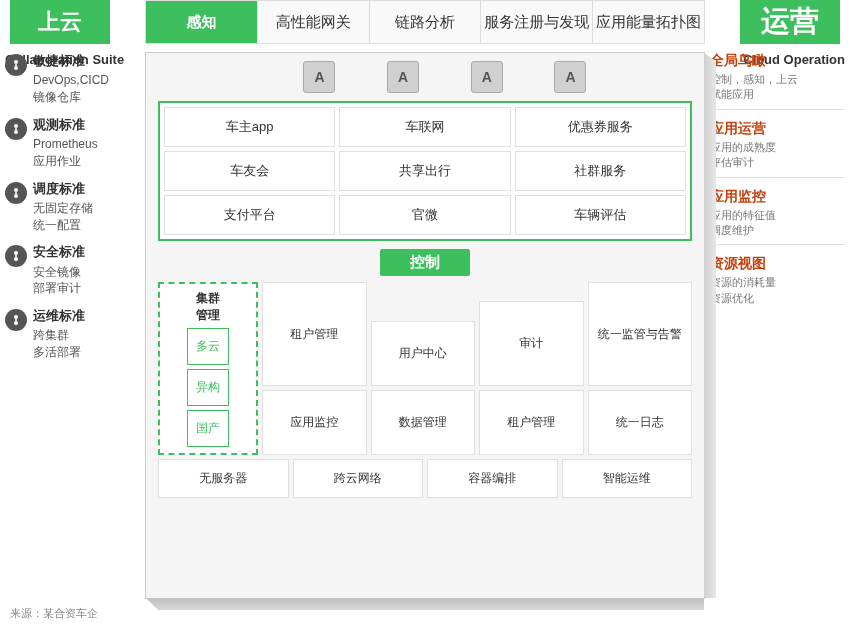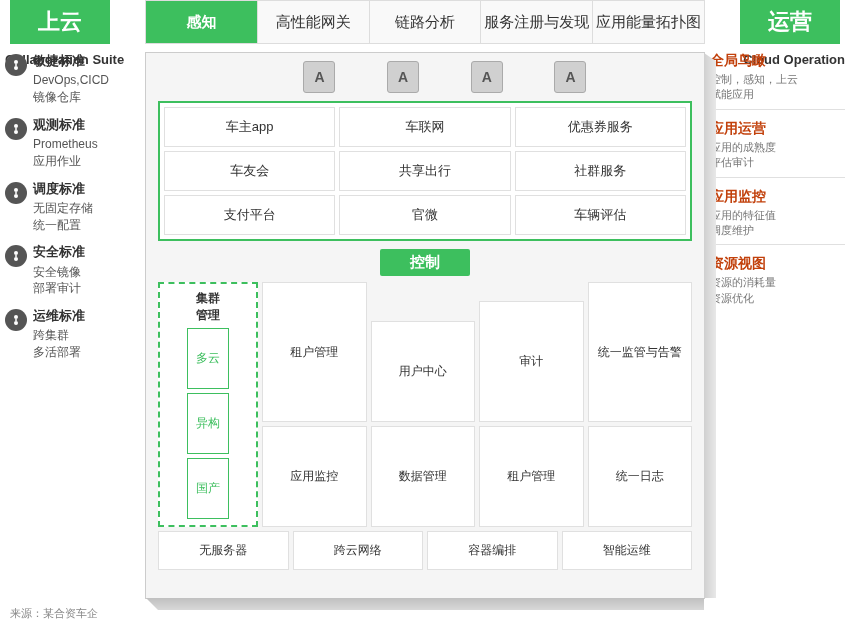--- a/index.html
+++ b/index.html
@@ -79,21 +79,21 @@
       width: 145px;
       height: 100%;
     }
     .yun-ying-btn {
       position: absolute;
       top: 0; right: 0;
       width: 100px;
       height: 44px;
       background: #3dbf5e;
       color: #fff;
-      font-size: 22px;
+      font-size: 29px;
       font-weight: bold;
       display: flex;
       align-items: center;
       justify-content: center;
       margin-right: 10px;
     }
     .cloud-op {
       position: absolute;
       top: 52px; right: 5px;
       font-size: 13px;
@@ -208,21 +208,21 @@
       display: flex;
       flex-direction: column;
       gap: 4px;
       margin-top: 4px;
     }
     .cluster-tag {
       background: #fff;
       border: 1px solid #3dbf5e;
       color: #3dbf5e;
       font-size: 12px;
-      padding: 21px 8px;
+      padding: 9px 8px;
       text-align: center;
     }
 
     .ctrl-cell {
       background: #fff;
       border: 1px solid #e0e0e0;
       text-align: center;
       padding: 10px 4px;
       font-size: 12px;
       color: #333;

